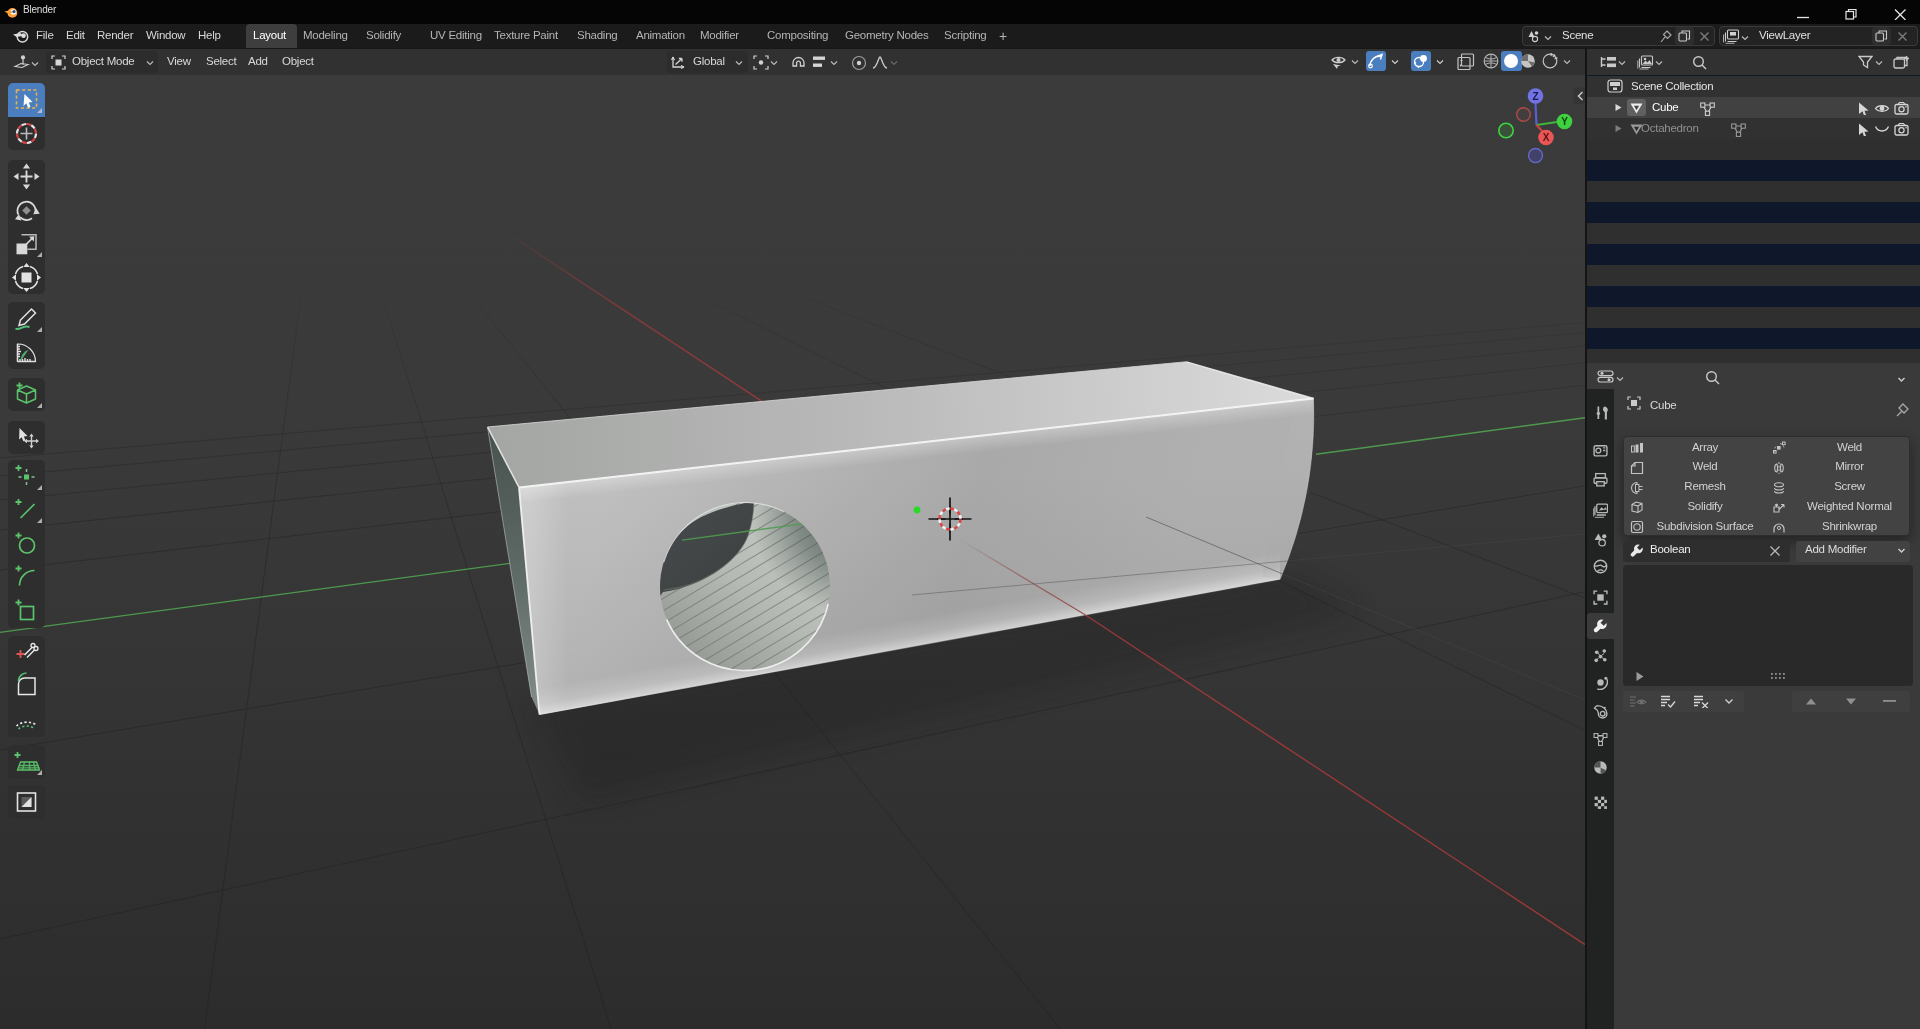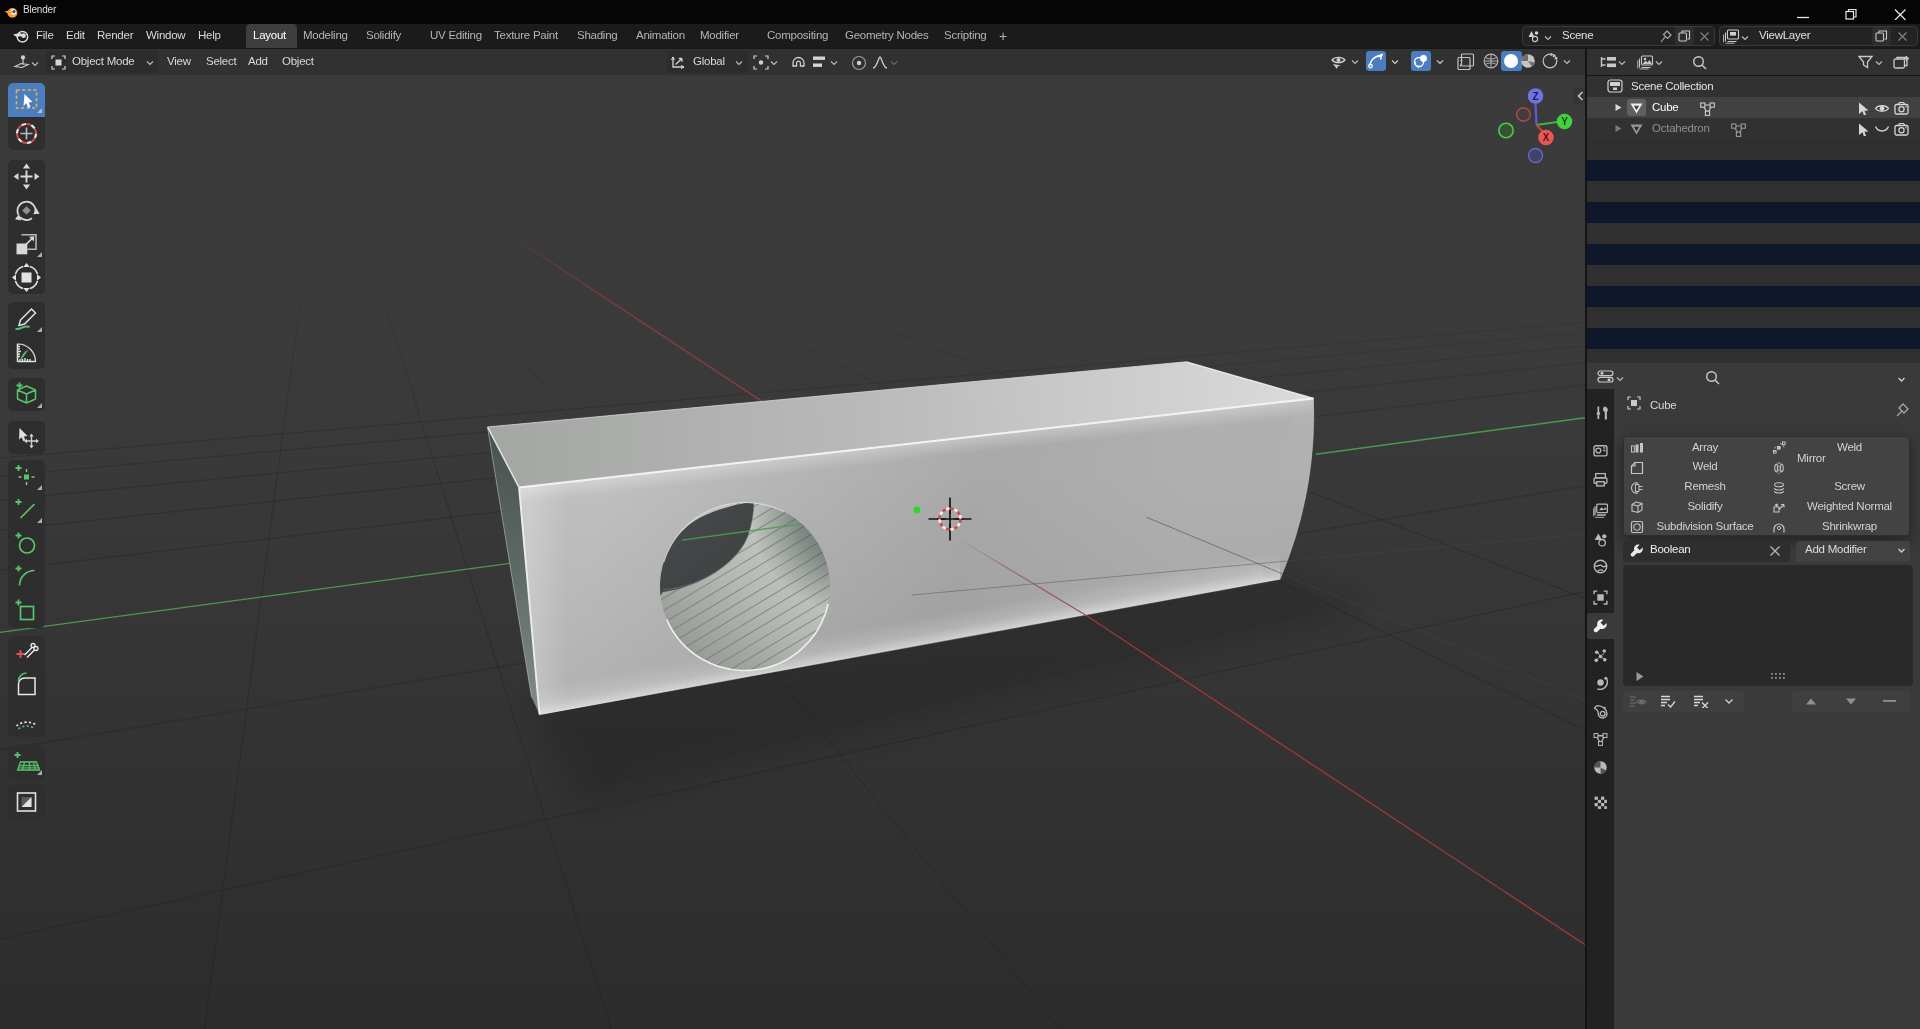--- a/index.html
+++ b/index.html
@@ -644,21 +644,21 @@
       <path d="M4,3.5 L5.5,1.5 h4 L11,3.5" fill="none" stroke="#d6d6d6" stroke-width="1.2"></path>
       <circle cx="12" cy="5.8" r="0.8" fill="#d6d6d6"></circle>
     </svg>
     <svg class="abs" style="left:27px;top:75px" width="9" height="9" viewBox="0 0 9 9">
       <path d="M1.5,1 L7.5,4.5 L1.5,8 Z" fill="#7d7d7d"></path>
     </svg>
     <svg class="abs" style="left:42px;top:73px" width="15" height="14" viewBox="0 0 15 14">
       <path d="M1.5,2.5 h12 l-6,10 Z" fill="#9a9a9a"></path>
       <path d="M4.9,4.8 h5.2 l-2.6,4.5 Z" fill="#2d2d2d"></path>
     </svg>
-    <div class="abs tx" style="left:65px;top:73px;color:#909090">Octahedron</div>
+    <div class="abs tx" style="left:54px;top:73px;color:#909090">Octahedron</div>
     <svg class="abs" style="left:143px;top:73px" width="17" height="16" viewBox="0 0 17 16">
       <path d="M3.8,4 h9.4 l-4.7,8.3 Z" fill="none" stroke="#9a9a9a" stroke-width="1.1"></path>
       <rect x="1.7" y="2" width="4.2" height="4.2" fill="#2a2a2a" stroke="#9a9a9a" stroke-width="1.1"></rect>
       <rect x="11.1" y="2" width="4.2" height="4.2" fill="#2a2a2a" stroke="#9a9a9a" stroke-width="1.1"></rect>
       <rect x="6.4" y="10.2" width="4.2" height="4.2" fill="#2a2a2a" stroke="#9a9a9a" stroke-width="1.1"></rect>
     </svg>
     <svg class="abs" style="left:270px;top:73px" width="14" height="15" viewBox="0 0 14 15">
       <path d="M2,1.5 L11.5,9.5 L7.5,9.8 L9,14 H6.8 L5.5,10.2 L2,13 Z" fill="#d6d6d6"></path>
     </svg>
     <svg class="abs" style="left:287px;top:76px" width="16" height="9" viewBox="0 0 16 9">
@@ -800,21 +800,21 @@
     <div class="abs tx" style="left:210px;top:78px;color:#d2d2d2;width:105px;text-align:center;">Weld</div>
     <svg class="abs" style="left:43px;top:98px" width="14" height="14" viewBox="0 0 14 14">
       <path d="M1.5,12.5 V5 L5,1.5 H12.5 V12.5 Z" fill="none" stroke="#c4c4c4" stroke-width="1.2"></path>
       <path d="M1.5,5 H5 V1.5" fill="none" stroke="#c4c4c4" stroke-width="1.2"></path>
     </svg>
     <div class="abs tx" style="left:108px;top:97px;color:#d2d2d2;width:100px;text-align:center;left:68px;">Weld</div>
     <svg class="abs" style="left:185px;top:98px" width="14" height="14" viewBox="0 0 14 14">
       <path d="M7,1 V13" stroke="#c4c4c4" stroke-width="1" stroke-dasharray="2 1.6"></path>
       <path d="M5,3 C2,3 2,11 5,11 C5.8,8.5 5.8,5.5 5,3 Z M9,3 C12,3 12,11 9,11 C8.2,8.5 8.2,5.5 9,3 Z" fill="none" stroke="#c4c4c4" stroke-width="1.1"></path>
     </svg>
-    <div class="abs tx" style="left:210px;top:89px;color:#d2d2d2;width:105px;text-align:left;">Mirror</div>
+    <div class="abs tx" style="left:210px;top:97px;color:#d2d2d2;width:105px;text-align:center;">Mirror</div>
     <svg class="abs" style="left:43px;top:118px" width="14" height="14" viewBox="0 0 14 14">
       <path d="M7,1.5 a5.5,5.5 0 0 0 0,11 Z" fill="none" stroke="#c4c4c4" stroke-width="1.1"></path>
       <rect x="5.5" y="3.5" width="3.4" height="7" fill="#3a3a3a" stroke="#c4c4c4" stroke-width="1"></rect>
       <path d="M9,5.5 h3.5 M9,8.5 h3.5" stroke="#c4c4c4" stroke-width="1"></path>
     </svg>
     <div class="abs tx" style="left:108px;top:117px;color:#d2d2d2;width:100px;text-align:center;left:68px;">Remesh</div>
     <svg class="abs" style="left:185px;top:118px" width="14" height="14" viewBox="0 0 14 14">
       <g fill="none" stroke="#c4c4c4" stroke-width="1.1">
         <ellipse cx="7" cy="3.8" rx="4.5" ry="2"></ellipse>
         <path d="M2.5,7 a4.5,2 0 0 0 9,0 M2.5,10 a4.5,2 0 0 0 9,0"></path>

